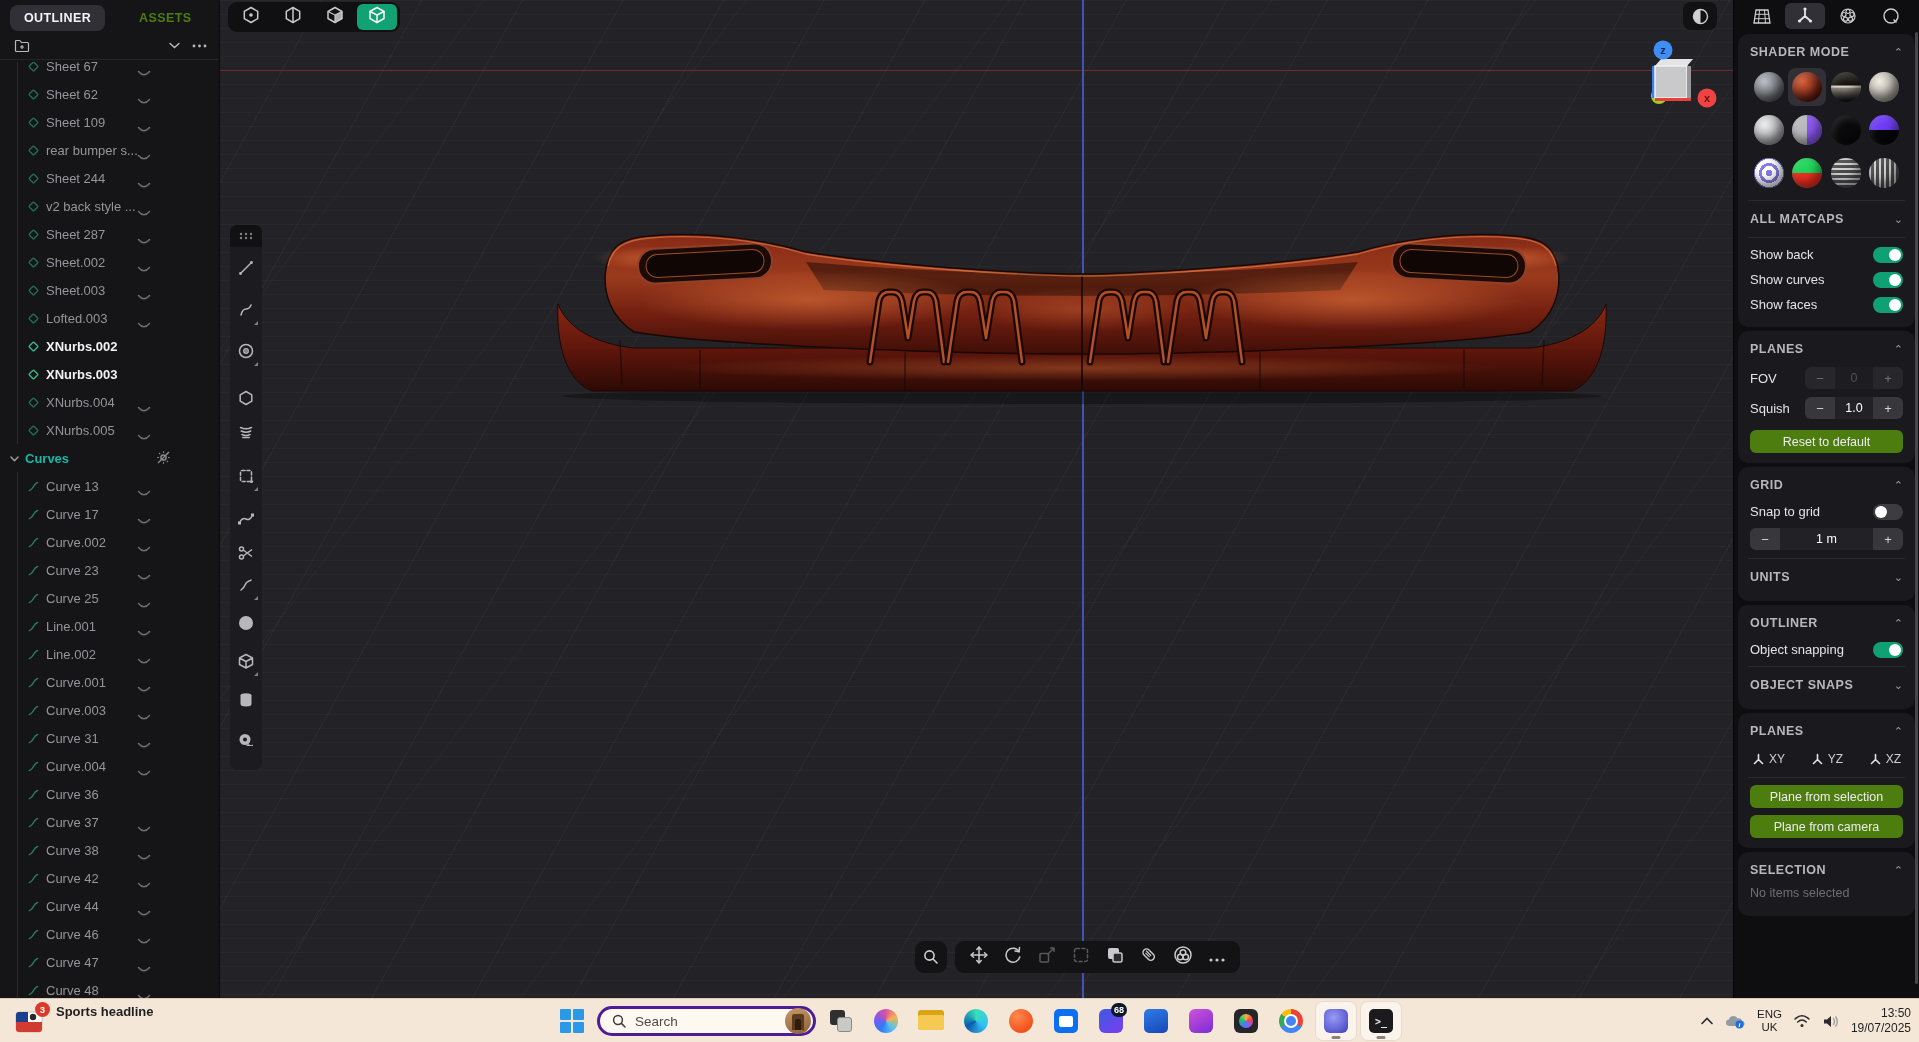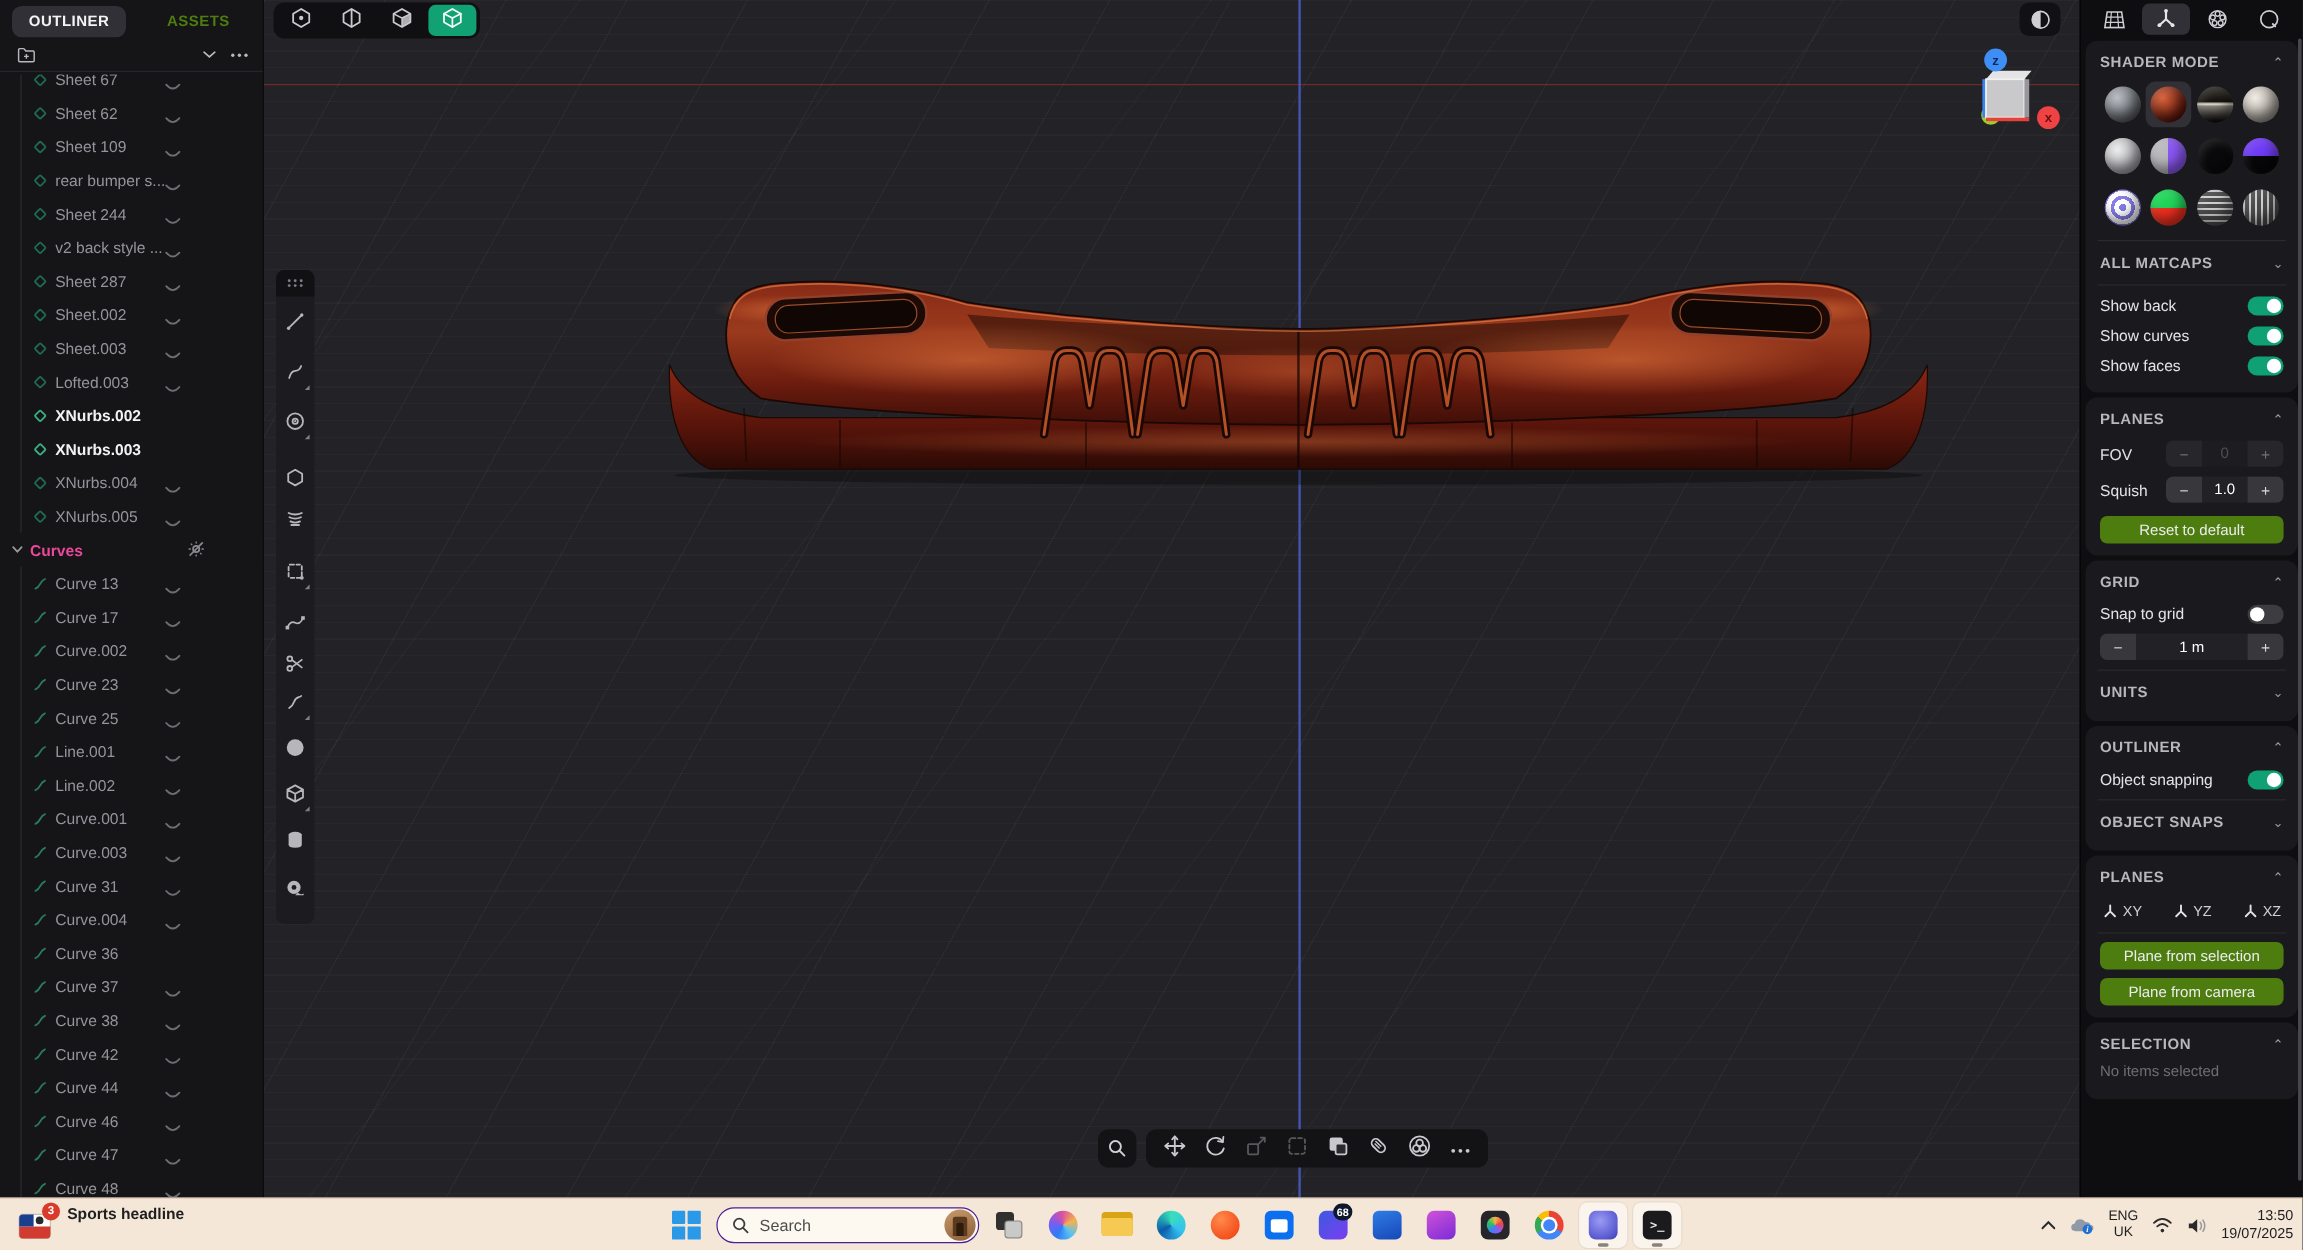--- a/index.html
+++ b/index.html
@@ -18,21 +18,21 @@
   .outliner-list { position:absolute; top:62px; left:0; right:0; height:936px; overflow:hidden; }
   .outliner-inner { margin-top:-10px; position:relative; }
   .guide { position:absolute; left:17px; top:0; bottom:0; width:1px; background:#2b2b2f; }
   .row { height:28px; display:flex; align-items:center; padding-left:26px; position:relative; }
   .row .ric { width:14px; display:flex; justify-content:center; margin-right:6px; }
   .row .rlabel { font-size:13px; color:#94949a; white-space:nowrap; overflow:hidden; max-width:100px; }
   .row.selected .rlabel { color:#f2f2f4; font-weight:700; }
   .row .rchev { position:absolute; left:137px; top:12px; }
   .grouprow { height:28px; display:flex; align-items:center; padding-left:10px; position:relative; background:#151518; }
   .grouprow .gchev { margin-right:6px; color:#9a9a9f; font-size:10px; }
-  .grouprow .glabel { font-size:13px; font-weight:700; color:#ec4899; }
+  .grouprow .glabel { font-size:13px; font-weight:700; color:#14b8a6; }
   .grouprow .glight { position:absolute; left:156px; top:6px; }
 
   
   .viewport { position:absolute; left:220px; top:0; width:1513px; height:998px; background:#232327; overflow:hidden; }
   .vgrid { position:absolute; inset:0;
     background-image:
       repeating-linear-gradient(180deg, rgba(255,255,255,0.022) 0 1px, transparent 1px 14px),
       repeating-linear-gradient(119deg, rgba(255,255,255,0.035) 0 1px, transparent 1px 88px),
       repeating-linear-gradient(127deg, rgba(255,255,255,0.022) 0 1px, transparent 1px 210px); }
   .axis-x { position:absolute; left:0; right:0; top:70px; height:1px; background:rgba(170,45,45,.55); }
@@ -100,21 +100,21 @@
   .newsic { position:relative; width:30px; height:30px; margin-top:3px; }
   .newsbadge { position:absolute; right:-6px; top:-4px; min-width:15px; height:15px; border-radius:8px; background:#d93a2b; color:#fff; font-size:9.5px; font-weight:700; display:flex; align-items:center; justify-content:center; padding:0 3px; }
   .newstext { margin-left:12px; }
   .newstitle { font-size:13px; color:#1f1f1f; font-weight:700; line-height:17px; }
   .newssub { font-size:12.5px; color:#6d6357; line-height:15px;margin-top:32px; }
   .centericons { position:absolute; left:552px; top:0; height:44px; display:flex; align-items:center; gap:5px; }
   .appcell { width:40px; height:38px; border-radius:7px; display:flex; align-items:center; justify-content:center; position:relative; cursor:pointer; }
   .appcell.active { background:rgba(255,255,255,.55); box-shadow:0 0 0 1px rgba(0,0,0,.05); }
   .appcell.active::after { content:""; position:absolute; bottom:1px; left:50%; transform:translateX(-50%); width:9px; height:3px; border-radius:2px; background:#8b8378; }
   .appbadge { position:absolute; right:4px; top:1px; min-width:16px; height:14px; border-radius:8px; background:#0f172a; color:#fff; font-size:9px; font-weight:700; display:flex; align-items:center; justify-content:center; padding:0 2px; }
-  .searchpill { width:219px; height:30px; background:#fdf8f0; border:1px solid #4c1d95; border-radius:16px; display:flex; align-items:center; padding:0 2px 0 12px; gap:8px; cursor:text; }
+  .searchpill { width:219px; height:30px; background:#fdf8f0; border:3px solid #4c1d95; border-radius:16px; display:flex; align-items:center; padding:0 2px 0 12px; gap:8px; cursor:text; }
   .searchpill input { border:none; outline:none; background:transparent; font-size:13.5px; color:#3c3c3c; width:130px; font-family:inherit; }
   .searchpill input::placeholder { color:#4c4c4c; }
   .petra { width:26px; height:26px; border-radius:50%; margin-left:auto; background:linear-gradient(160deg,#c89a6a,#8a5f3a); position:relative; overflow:hidden; flex:0 0 auto; }
   .petra::before { content:""; position:absolute; left:7px; top:6px; width:12px; height:16px; background:#5c3a1e; border-radius:2px 2px 0 0; }
   .petra::after { content:""; position:absolute; left:10px; top:11px; width:6px; height:11px; background:#2e1b0c; border-radius:2px 2px 0 0; }
   .tray { position:absolute; right:8px; top:0; height:44px; display:flex; align-items:center; gap:11px; }
   .langblk { text-align:center; font-size:11.5px; color:#1f1f1f; line-height:13px; cursor:pointer; }
   .clockblk { text-align:right; font-size:12px; color:#1f1f1f; line-height:15px; cursor:pointer; }
   .trayic { display:flex; align-items:center; justify-content:center; cursor:pointer; }
 

